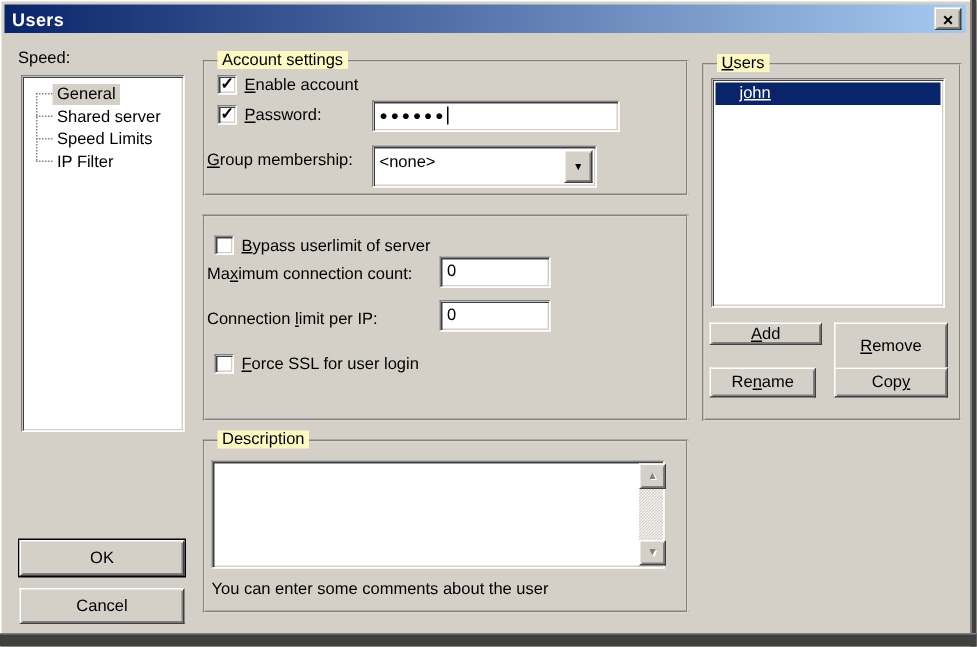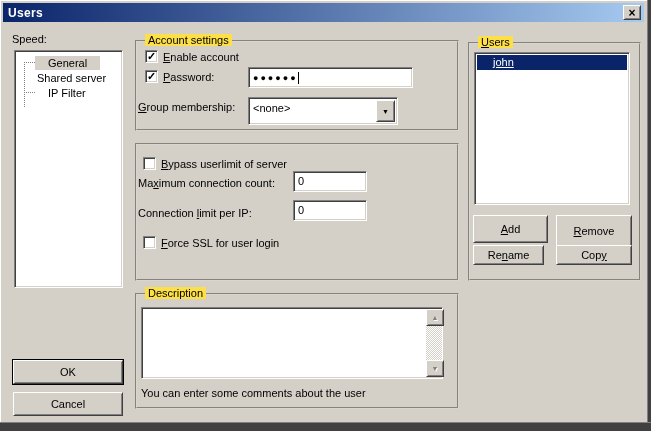--- a/index.html
+++ b/index.html
@@ -25,21 +25,21 @@
     font-weight:bold;font-size:12px;line-height:1;padding:0;cursor:default;}
   
   .sunken{background:#fff;border:1px solid;border-color:#808080 #fff #fff #808080;
     box-shadow:inset 1px 1px 0 #404040, inset -1px -1px 0 #d4d0c8;}
   .btn{background:#d4d0c8;border:1px solid;border-color:#fff #404040 #404040 #fff;
     box-shadow:inset 1px 1px 0 #d4d0c8, inset -1px -1px 0 #808080;
     font-family:"Liberation Sans",sans-serif;font-size:11px;color:#000;
     display:flex;align-items:center;justify-content:center;padding:0;cursor:default;}
   .btn.default{box-shadow:0 0 0 1px #000, inset 1px 1px 0 #d4d0c8, inset -1px -1px 0 #808080;}
   .groupbox{border:2px groove #d9d6ce;}
-  .group-label{position:absolute;top:-8px;left:8px;background:#fde047;padding:0 3px;line-height:12px;}
+  .group-label{position:absolute;top:-8px;left:8px;background:#fef9c3;padding:0 3px;line-height:12px;}
   
   .checkbox{width:13px;height:13px;background:#fff;
     border:1px solid;border-color:#808080 #fff #fff #808080;
     box-shadow:inset 1px 1px 0 #404040, inset -1px -1px 0 #d4d0c8;
     display:flex;align-items:center;justify-content:center;box-sizing:border-box;}
   .checkbox .check{font-size:11px;font-weight:bold;line-height:1;margin-top:-1px;}
   .lbl{line-height:13px;white-space:nowrap;}
   u{text-decoration:underline;}
   
   .field{box-sizing:border-box;line-height:17px;padding:1px 0 0 4px;white-space:nowrap;}
@@ -48,21 +48,21 @@
   
   .dropdown{box-sizing:border-box;}
   .dropdown .dd-text{position:absolute;left:4px;top:2px;line-height:16px;}
   .dd-arrow-btn{position:absolute;right:2px;top:2px;bottom:2px;width:17px;font-size:7px;}
   
   .tree{box-sizing:border-box;}
   .tree-inner{position:absolute;left:9px;top:4px;right:3px;bottom:3px;}
   .tree-vline{position:absolute;left:0;top:7px;height:45px;width:0;border-left:1px dotted #808080;}
   .tree-row{height:15px;display:flex;align-items:center;position:relative;}
   .tree-stub{width:11px;height:0;border-top:1px dotted #808080;}
-  .tree-label{padding:1px 13px;line-height:12px;white-space:nowrap;}
+  .tree-label{padding:1px 3px;line-height:12px;white-space:nowrap;}
   .tree-label.selected{background:#d4d0c8;}
   
   .listbox{box-sizing:border-box;padding:2px;}
   .list-item{height:15px;line-height:15px;padding-left:16px;white-space:nowrap;text-decoration:underline;}
   .list-item.selected{background:#0a246a;color:#fff;}
   
   .textarea{box-sizing:border-box;}
   .scrollbar{position:absolute;top:2px;bottom:2px;right:2px;width:16px;
     background-color:#d4d0c8;
     background-image:linear-gradient(45deg,#fff 25%,transparent 25%,transparent 75%,#fff 75%),
@@ -90,20 +90,24 @@
 <div class="abs sunken tree" style="left:14px;top:50px;width:109px;height:238px;">
   <div class="tree-inner">
     <div class="tree-vline"></div>
     <div class="tree-row">
       <span class="tree-stub"></span>
       <span class="tree-label selected">General</span>
     </div>
     <div class="tree-row">
       <span class="tree-stub"></span>
       <span class="tree-label">Shared server</span>
+    </div>
+    <div class="tree-row">
+      <span class="tree-stub"></span>
+      <span class="tree-label">Speed Limits</span>
     </div>
     <div class="tree-row">
       <span class="tree-stub"></span>
       <span class="tree-label">IP Filter</span>
     </div>
   </div>
 </div>
 
 <button class="abs btn default" style="left:13px;top:360px;width:110px;height:24px;">
   <span>OK</span>
@@ -162,21 +166,21 @@
   </span>
 </div>
 <span class="abs hint" style="left:141px;top:387px;">You can enter some comments about the user</span>
 
 <div class="abs groupbox" style="left:468px;top:42px;width:169px;height:235px;">
   <span class="group-label"><u>U</u>sers</span>
 </div>
 <div class="abs sunken listbox" style="left:474px;top:52px;width:156px;height:153px;">
   <div class="list-item selected">john</div>
 </div>
-<button class="abs btn" style="left:473px;top:215px;width:75px;height:28px;">
+<button class="abs btn" style="left:473px;top:215px;width:75px;height:15px;">
   <span><u>A</u>dd</span>
 </button>
 <button class="abs btn" style="left:556px;top:215px;width:76px;height:32px;">
   <span><u>R</u>emove</span>
 </button>
 <button class="abs btn" style="left:473px;top:245px;width:71px;height:20px;">
   <span>Re<u>n</u>ame</span>
 </button>
 <button class="abs btn" style="left:556px;top:245px;width:76px;height:20px;">
   <span>Cop<u>y</u></span>

